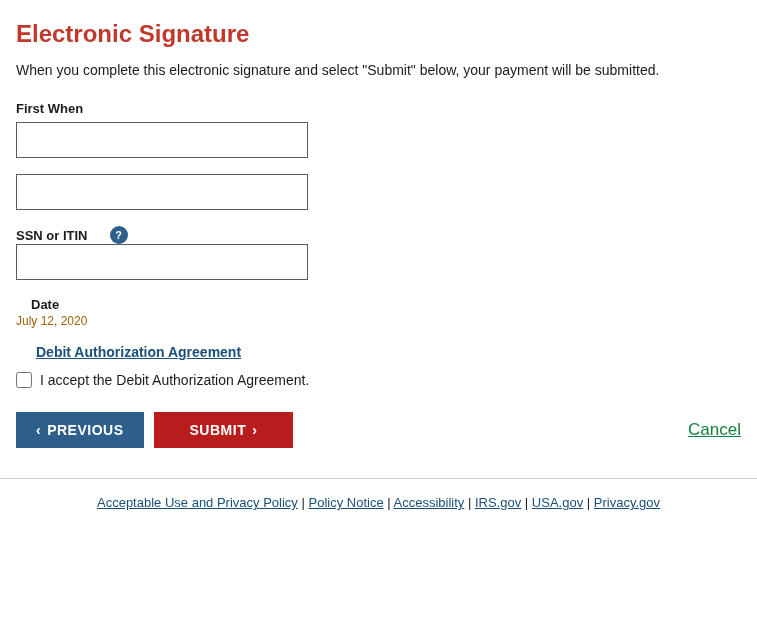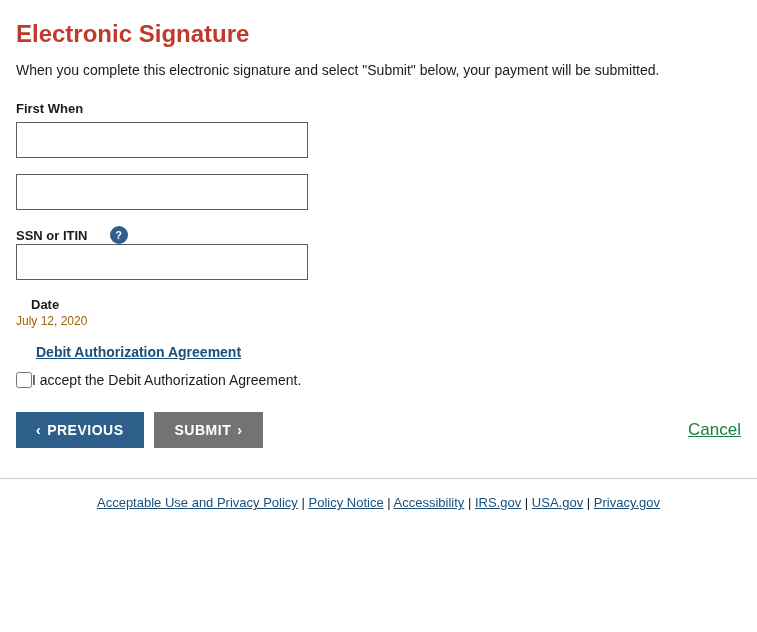--- a/index.html
+++ b/index.html
@@ -104,20 +104,21 @@
       font-weight: bold;
       cursor: pointer;
       display: inline-block;
       margin-bottom: 12px;
       padding-left: 20px;
     }
 
     .checkbox-row {
       display: flex;
       align-items: center;
+      gap: 8px;
       margin-bottom: 24px;
     }
 
     .checkbox-row input[type="checkbox"] {
       width: 16px;
       height: 16px;
       cursor: pointer;
       flex-shrink: 0;
     }
 
@@ -141,24 +142,24 @@
       font-size: 14px;
       font-weight: bold;
       cursor: pointer;
       display: flex;
       align-items: center;
       gap: 6px;
       letter-spacing: 0.5px;
     }
 
     .btn-submit {
-      background-color: #737373;
+      background-color: #b91c1c;
       color: #fff;
       border: none;
-      padding: 10px 21px;
+      padding: 10px 36px;
       font-size: 14px;
       font-weight: bold;
       cursor: pointer;
       display: flex;
       align-items: center;
       gap: 6px;
       letter-spacing: 0.5px;
     }
 
     .cancel-link {

